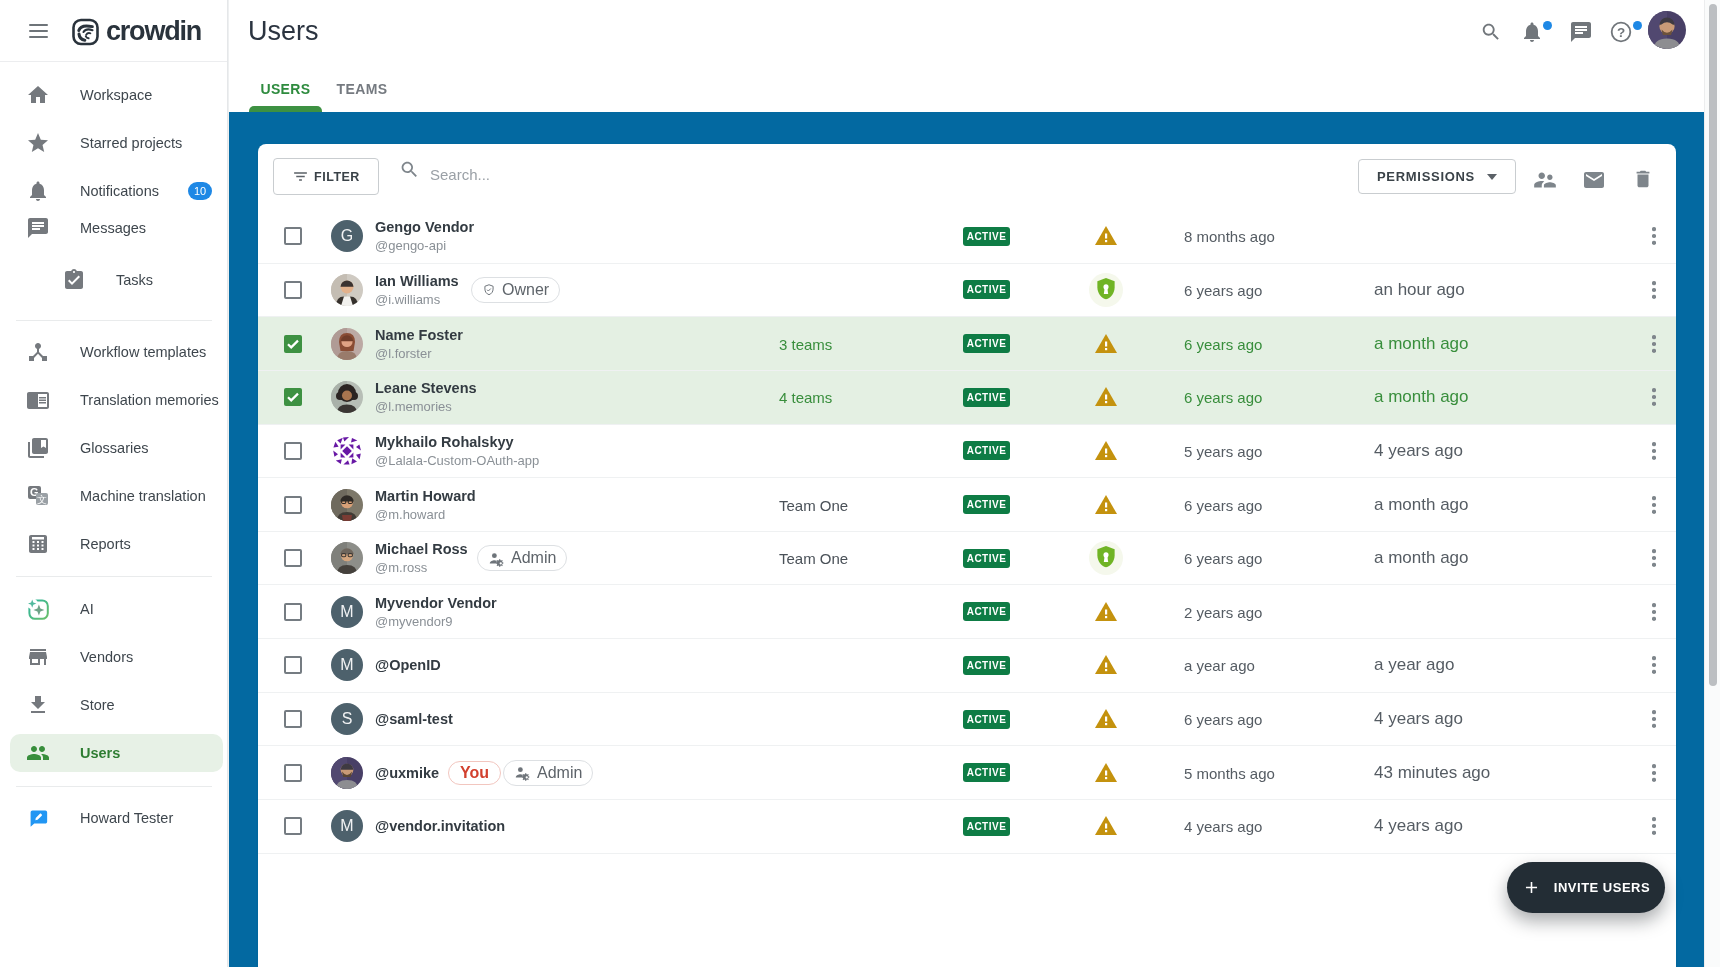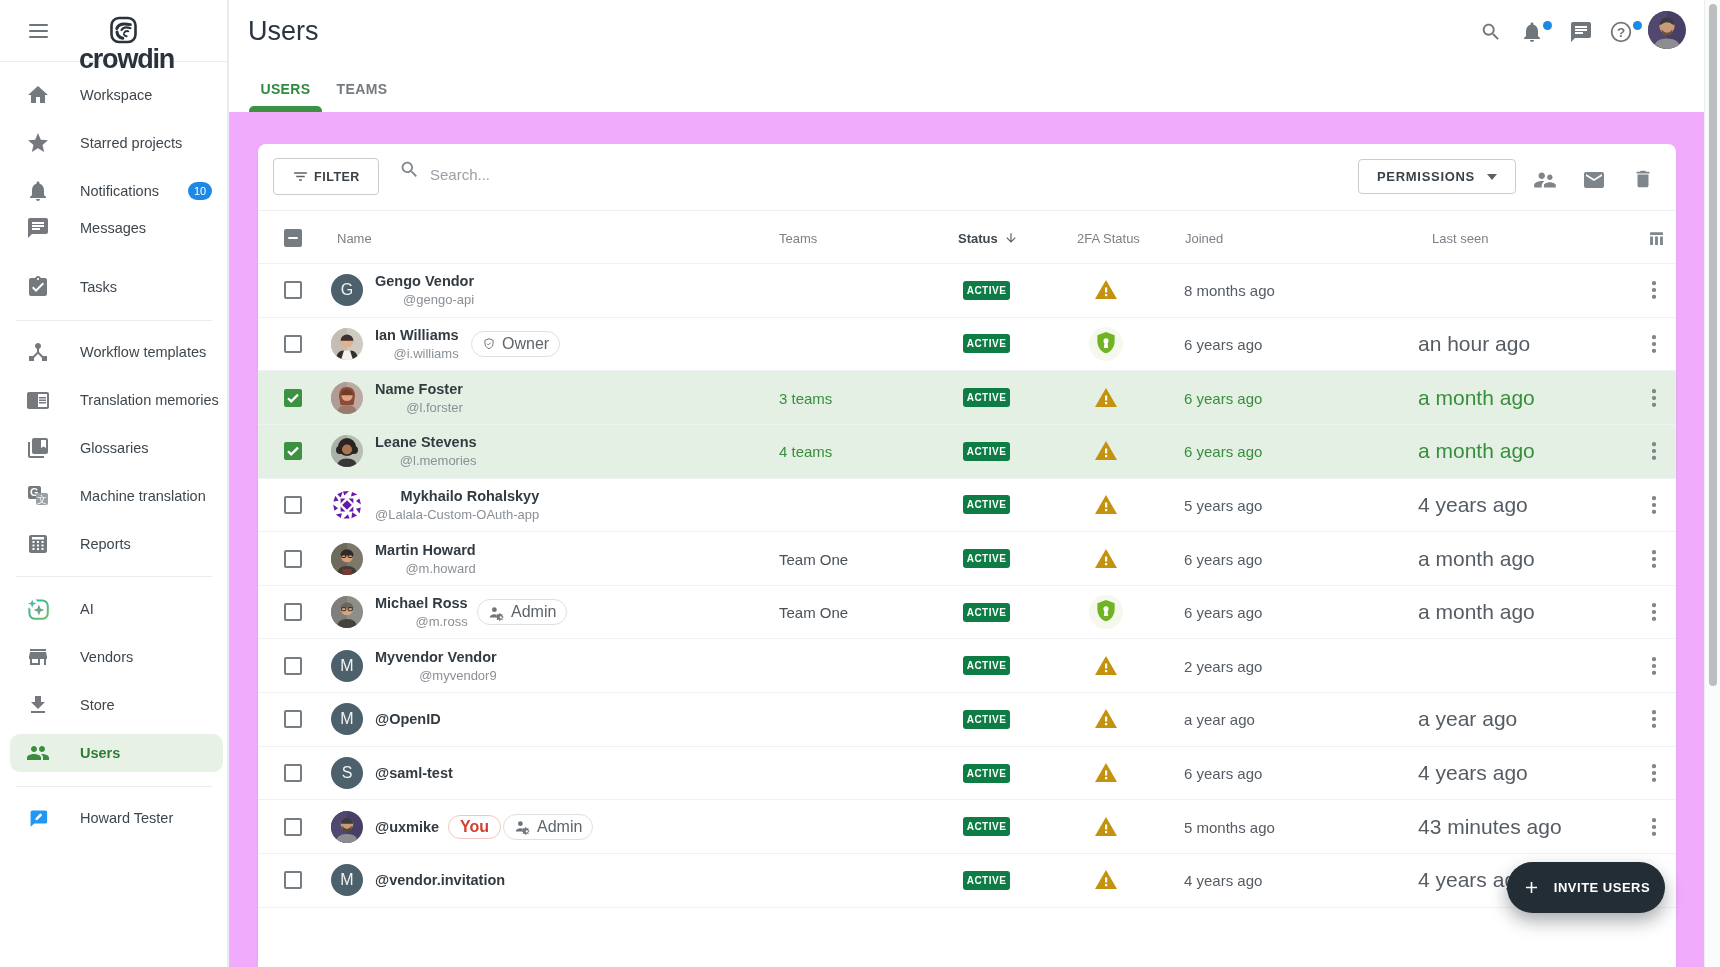--- a/index.html
+++ b/index.html
@@ -3,40 +3,40 @@
 <meta charset="utf-8">
 <style>
 * { margin:0; padding:0; box-sizing:border-box; }
 html,body { width:1720px; height:967px; overflow:hidden; font-family:"Liberation Sans", sans-serif; background:#EEF0F1; }
 
 
 #sidebar { position:absolute; left:0; top:0; width:228px; height:967px; background:#fff; border-right:1px solid #E5E7E9; z-index:5; }
 #sidehead { height:62px; border-bottom:1px solid #ECEDEF; position:relative; }
 #burger { position:absolute; left:29px; top:24px; width:19px; height:14px; }
 #burger div { height:2px; background:#6E7479; margin-bottom:4px; border-radius:1px; }
-#logo { position:absolute; left:72px; top:16px; display:flex; align-items:center;flex-direction:column; }
+#logo { position:absolute; left:72px; top:16px; display:flex; align-items:center; }
 #logoword { font-size:27px; font-weight:bold; color:#2A333C; letter-spacing:-1.2px; margin-left:7px; }
 .navitem { position:absolute; left:0; width:228px; height:48px; display:flex; align-items:center; }
 .navitem svg { position:absolute; left:26px; width:24px; height:24px; }
 .navitem .lbl { position:absolute; left:80px; font-size:14.5px; color:#3E464D; }
 .navsel { position:absolute; left:10px; width:213px; height:38px; background:#E7F1E6; border-radius:10px; }
 .badge10 { position:absolute; left:188px; top:50%; margin-top:-9px; width:24px; height:18px; background:#1E88E5; border-radius:9px; color:#fff; font-size:11px; display:flex; align-items:center; justify-content:center; }
 .sdiv { position:absolute; left:16px; width:196px; border-top:1px solid #E9EBEC; }
 
 
 #tophead { position:absolute; left:229px; top:0; width:1475px; height:112px; background:#fff; }
 #title { position:absolute; left:19px; top:16px; font-size:27px; font-weight:500; color:#2B3440; }
 .tab { position:absolute; top:68px; height:44px; display:flex; align-items:flex-start; padding-top:13px; justify-content:center; font-size:14px; font-weight:bold; letter-spacing:0.4px; }
 #tabusers { left:20px; width:73px; color:#2E8B3E; }
 #tabteams { left:95px; width:76px; color:#757A80; }
 #tabline { position:absolute; left:20px; top:106px; width:73px; height:6px; background:#3D9142; border-radius:5px 5px 0 0; }
 .topico { position:absolute; top:19px; }
 
 
-#content { position:absolute; left:229px; top:112px; width:1475px; height:855px; background:#f0abfc;text-align:right; }
+#content { position:absolute; left:229px; top:112px; width:1475px; height:855px; background:#0369a1; }
 #card { position:absolute; left:29px; top:32px; width:1418px; height:900px; background:#fff; border-radius:8px; box-shadow:0 1px 3px rgba(25,30,35,.06); }
 
 
 #toolbar { position:relative; height:66px; }
 #filterbtn { position:absolute; left:15px; top:14px; width:106px; height:37px; border:1px solid #C9CDD0; border-radius:4px; display:flex; align-items:center; justify-content:center; gap:5px; font-size:12.5px; font-weight:bold; letter-spacing:0.5px; color:#3A4248; }
 #searchico { position:absolute; left:141px; top:15px; }
 #searchph { position:absolute; left:172px; top:22px; font-size:15px; color:#9AA0A6; }
 #permbtn { position:absolute; left:1100px; top:15px; width:158px; height:35px; border:1px solid #C9CDD0; border-radius:4px; display:flex; align-items:center; justify-content:center; gap:12px; font-size:13px; font-weight:bold; letter-spacing:0.7px; color:#3A4248; }
 .tbico { position:absolute; top:21px; }
 
@@ -56,21 +56,21 @@
 .cbi { position:absolute; left:26px; top:18px; width:18px; height:18px; background:#757C82; border-radius:2px; }
 .av { position:absolute; left:73px; top:50%; margin-top:-16px; width:32px; height:32px; border-radius:50%; overflow:hidden; }
 .avl { display:flex; align-items:center; justify-content:center; color:rgba(255,255,255,.92); font-size:16px; }
 .nameblk { position:absolute; left:117px; top:50%; transform:translateY(-50%); }
 .nm { font-size:14.5px; font-weight:bold; color:#333B42; line-height:19px; }
 .un { font-size:13px; color:#8A9096; line-height:17px; }
 .teams { position:absolute; left:521px; top:50%; transform:translateY(-50%); font-size:15px; color:#4A5158; }
 .badge { position:absolute; left:705px; top:50%; margin-top:-9.5px; width:47px; height:19px; background:#0E7C45; border-radius:3px; color:#fff; font-size:10px; font-weight:bold; letter-spacing:0.5px; display:flex; align-items:center; justify-content:center; }
 .fa2 { position:absolute; left:836px; top:50%; transform:translateY(-50%); width:24px; height:24px; }
 .joined { position:absolute; left:926px; top:50%; transform:translateY(-50%); font-size:15px; color:#555C63; }
-.seen { position:absolute; left:1160px; top:50%; transform:translateY(-50%); font-size:21px; color:#555C63; }
+.seen { position:absolute; left:1116px; top:50%; transform:translateY(-50%); font-size:17px; color:#555C63; }
 .grn { color:#388E3C !important; }
 .kebab { position:absolute; left:1394px; top:50%; transform:translateY(-50%); }
 .rchip { display:inline-flex; align-items:center; height:26px; border:1px solid #DDE0E3; border-radius:13px; padding:0 10px; gap:6px; font-size:16px; color:#5E646A; background:#fff; }
 
 
 #sbtrack { position:absolute; left:1704px; top:0; width:16px; height:967px; background:#FAFBFB; border-left:1px solid #ECEDEE; z-index:9; }
 #sbthumb { position:absolute; left:4px; top:4px; width:8px; height:682px; background:#BCBFC2; border-radius:4px; }
 
 
 #invite { position:absolute; left:1507px; top:862px; width:158px; height:51px; background:#232D35; border-radius:26px; display:flex; align-items:center; justify-content:center; gap:13px; color:#fff; font-size:13px; font-weight:bold; letter-spacing:0.5px; box-shadow:0 8px 18px rgba(10,14,20,.35); z-index:8; }
@@ -115,21 +115,21 @@
       </svg>
     <span class="lbl">Notifications</span>
     <span class="badge10">10</span>
   </div>
   <div class="navitem" style="top:204px;">
     <svg viewBox="0 0 24 24" fill="#75797E">
         <path d="M20 2H4c-1.1 0-1.99.9-1.99 2L2 22l4-4h14c1.1 0 2-.9 2-2V4c0-1.1-.9-2-2-2zM6 9h12v2H6V9zm8 5H6v-2h8v2zm4-6H6V6h12v2z"></path>
       </svg>
     <span class="lbl">Messages</span>
   </div>
-  <div class="navitem" style="top:263px;">
+  <div class="navitem" style="top:256px;margin-left:36px;">
     <svg viewBox="0 0 24 24" fill="#75797E">
         <path d="M19 3h-4.18C14.4 1.84 13.3 1 12 1c-1.3 0-2.4.84-2.82 2H5c-1.1 0-2 .9-2 2v14c0 1.1.9 2 2 2h14c1.1 0 2-.9 2-2V5c0-1.1-.9-2-2-2zm-7 0c.55 0 1 .45 1 1s-.45 1-1 1-1-.45-1-1 .45-1 1-1zm-2 14-4-4 1.41-1.41L10 14.17l6.59-6.59L18 9l-8 8z"></path>
       </svg>
     <span class="lbl">Tasks</span>
   </div>
   <div class="sdiv" style="top:320px;"></div>
 
   <div class="navitem" style="top:328px;">
     <svg viewBox="0 0 24 24" fill="#75797E">
         <path d="M17 16l-4-4V8.82C14.16 8.4 15 7.3 15 6c0-1.66-1.34-3-3-3S9 4.34 9 6c0 1.3.84 2.4 2 2.82V12l-4 4H3v5h5v-3.05l4-4.2 4 4.2V21h5v-5h-4z"></path>
@@ -267,37 +267,20 @@
           </svg>
     </div>
     <svg class="tbico" style="left:1274px; top:23px;" width="26" height="26" viewBox="0 0 24 24" fill="#7E858B">
           <path d="M16.5 12c1.38 0 2.49-1.12 2.49-2.5S17.88 7 16.5 7C15.12 7 14 8.12 14 9.5s1.12 2.5 2.5 2.5zM9 11c1.66 0 2.99-1.34 2.99-3S10.66 5 9 5C7.34 5 6 6.34 6 8s1.34 3 3 3zm7.5 3c-1.83 0-5.5.92-5.5 2.75V19h11v-2.25c0-1.83-3.67-2.75-5.5-2.75zM9 13c-2.33 0-7 1.17-7 3.5V19h7v-2.25c0-.85.33-2.34 2.37-3.47C10.5 13.1 9.66 13 9 13z"></path>
         </svg>
     <svg class="tbico" style="left:1324px; top:24px;" width="24" height="24" viewBox="0 0 24 24" fill="#7E858B">
           <path d="M20 4H4c-1.1 0-1.99.9-1.99 2L2 18c0 1.1.9 2 2 2h16c1.1 0 2-.9 2-2V6c0-1.1-.9-2-2-2zm0 4-8 5-8-5V6l8 5 8-5v2z"></path>
         </svg>
     <svg class="tbico" style="left:1374px; top:24px;" width="22" height="22" viewBox="0 0 24 24" fill="#7E858B">
           <path d="M6 19c0 1.1.9 2 2 2h8c1.1 0 2-.9 2-2V7H6v12zM19 4h-3.5l-1-1h-5l-1 1H5v2h14V4z"></path>
-        </svg>
-  </div>
-  <div id="thead">
-    <div class="cbi"><svg width="18" height="18" viewBox="0 0 18 18">
-            <rect x="4" y="8" width="10" height="2" rx="1" fill="#fff"></rect>
-          </svg></div>
-    <span class="hlbl" style="left:79px;">Name</span>
-    <span class="hlbl" style="left:521px;">Teams</span>
-    <span class="hlbl" style="left:700px; color:#3F464C; font-weight:bold;">Status</span>
-    <svg style="position:absolute; left:746px; top:20px;" width="14" height="14" viewBox="0 0 24 24" fill="#5B6167">
-          <path d="M20 12l-1.41-1.41L13 16.17V4h-2v12.17l-5.58-5.59L4 12l8 8 8-8z"></path>
-        </svg>
-    <span class="hlbl" style="left:819px;">2FA Status</span>
-    <span class="hlbl" style="left:927px;">Joined</span>
-    <span class="hlbl" style="left:1174px;">Last seen</span>
-    <svg style="position:absolute; left:1390px; top:19px;" width="17" height="17" viewBox="0 0 24 24" fill="#7E858B">
-          <path d="M3 3h18v4H3V3zm0 6h4v12H3V9zm7 0h4v12h-4V9zm7 0h4v12h-4V9z"></path>
         </svg>
   </div>
   <svg width="0" height="0" style="position:absolute">
     <defs>
       <g id="warn">
             <path d="M1 21h22L12 2 1 21z" fill="#C4920E"></path>
             <rect x="11" y="9.5" width="2.2" height="5" fill="#fff"></rect>
             <rect x="11" y="16" width="2.2" height="2.2" fill="#fff"></rect>
           </g>
       <g id="shield">

